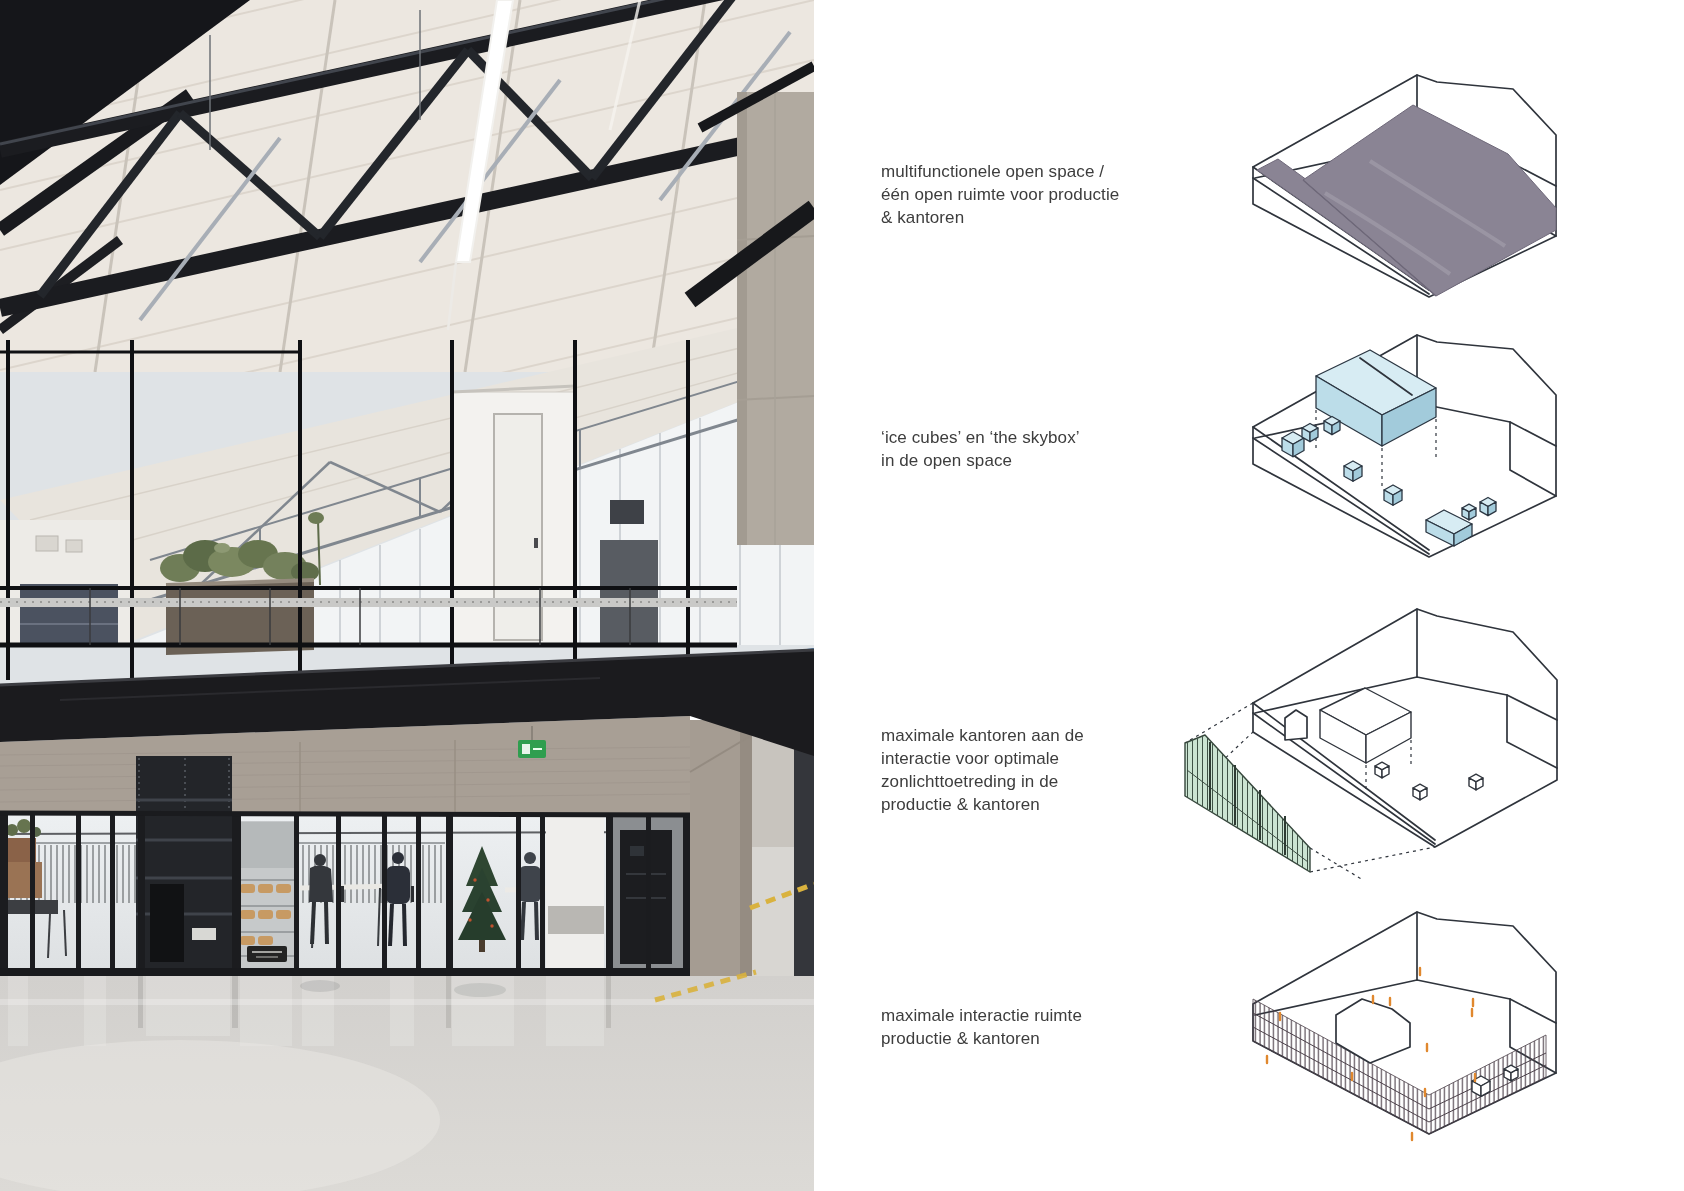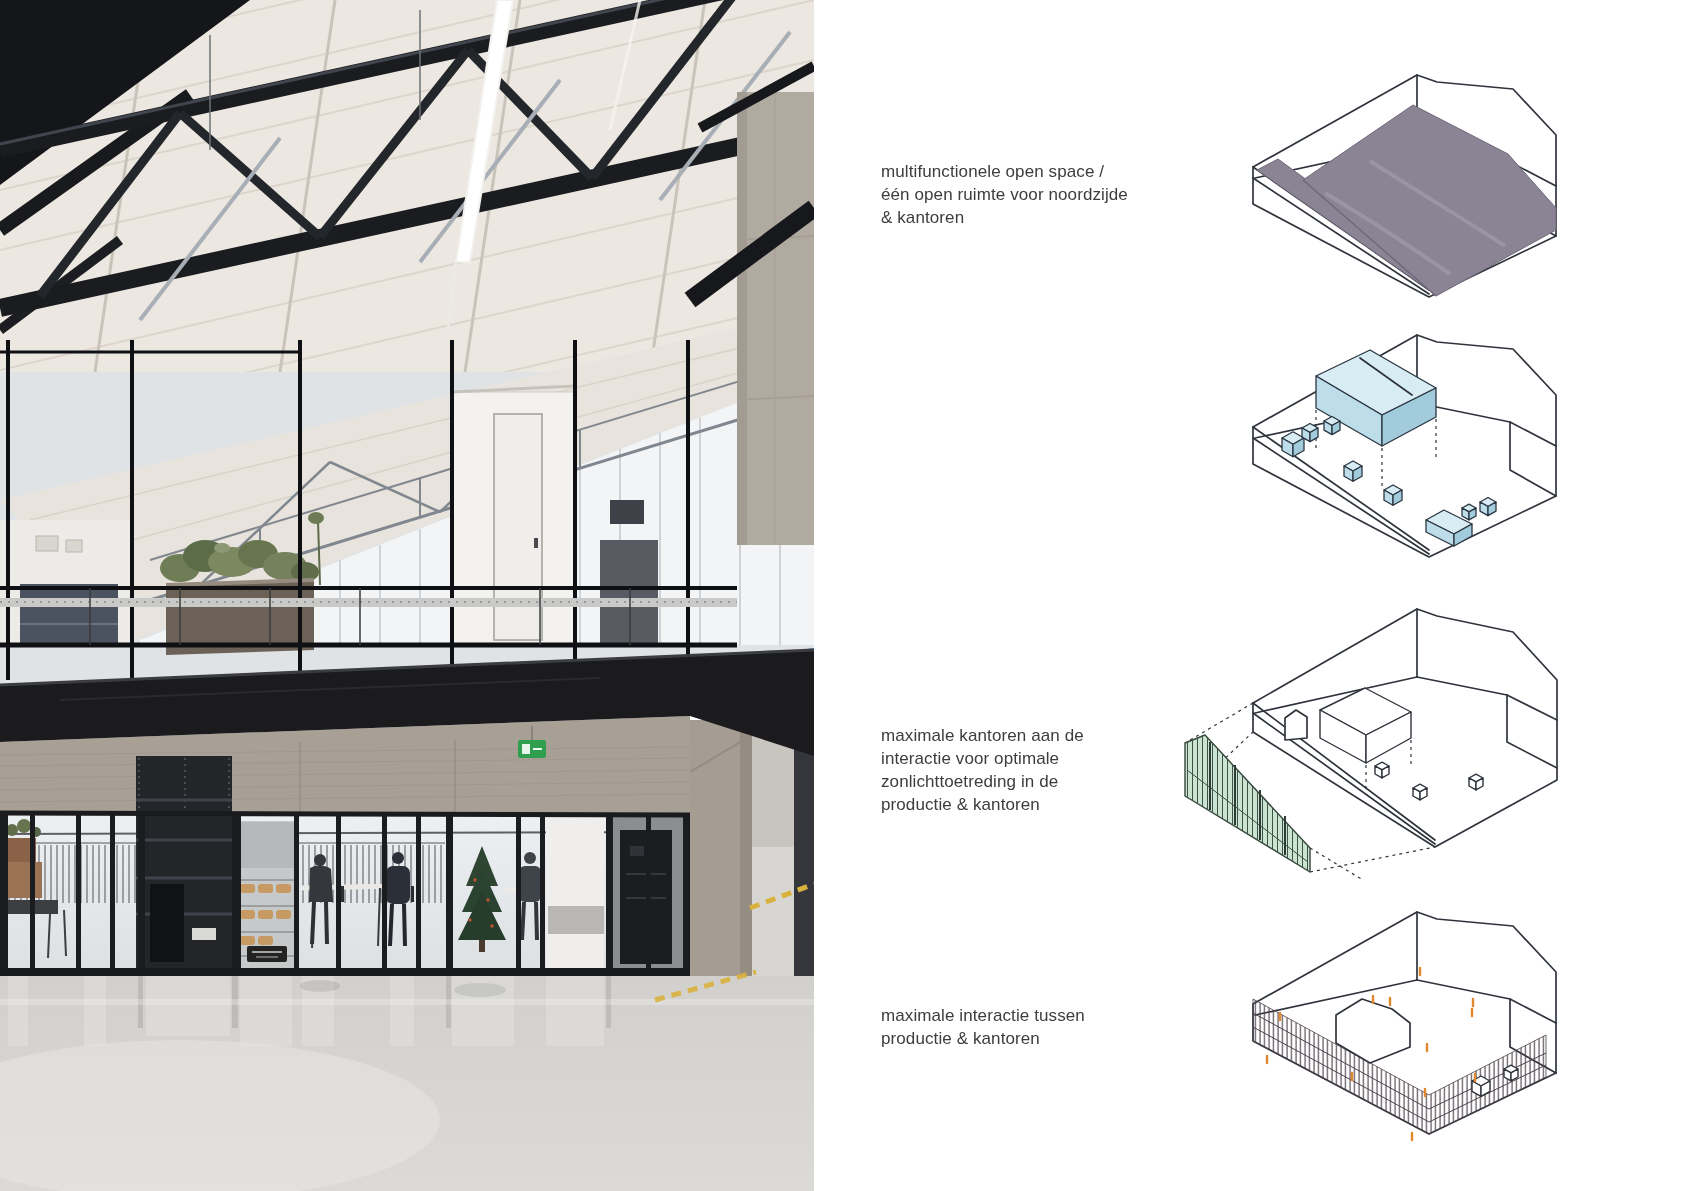--- a/index.html
+++ b/index.html
@@ -373,31 +373,35 @@
       <ellipse cx="180" cy="1120" rx="260" ry="80" fill="#e9e7e3" opacity="0.5"></ellipse>
       <line x1="655" y1="1000" x2="756" y2="972" class="haz" stroke-width="5" stroke-dasharray="10 7" opacity="0.9"></line>
       <ellipse cx="480" cy="990" rx="26" ry="7" fill="#3a4a3e" opacity="0.12"></ellipse>
       <ellipse cx="320" cy="986" rx="20" ry="6" fill="#34373c" opacity="0.12"></ellipse>
     </g>
   </svg>
   </div>
 
   <div class="caption" style="top:160px">
     <div>multifunctionele open space /</div>
-    <div>één open ruimte voor noordzijde</div>
+    <div>één open ruimte voor productie</div>
     <div>&amp; kantoren</div>
+  </div>
+  <div class="caption" style="top:426px">
+    <div>‘ice cubes’ en ‘the skybox’</div>
+    <div>in de open space</div>
   </div>
   <div class="caption" style="top:724px">
     <div>maximale kantoren aan de</div>
     <div>interactie voor optimale</div>
     <div>zonlichttoetreding in de</div>
     <div>productie &amp; kantoren</div>
   </div>
   <div class="caption" style="top:1004px">
-    <div>maximale interactie tussen</div>
+    <div>maximale interactie ruimte</div>
     <div>productie &amp; kantoren</div>
   </div>
 
   <div class="diagram" style="left:1240px;top:58px;width:340px;height:270px">
   <svg width="340" height="270" viewBox="0 0 340 270">
     <g>
       <path class="skf" d="M13,109 L177,17 L197,24 L273,31 L316,77 L316,178 L189,239 L13,146 Z"></path>
       <path class="sk" d="M177,17 L177,85"></path>
       <path class="sk" d="M177,85 L15,120"></path>
       <path class="sk" d="M177,85 L270,104"></path>

